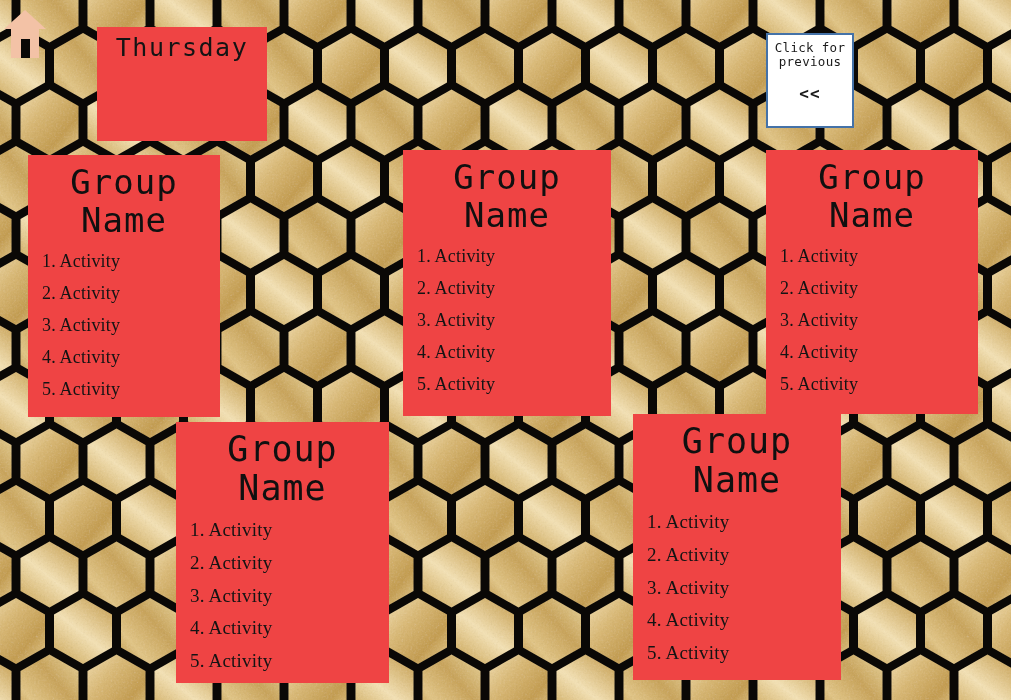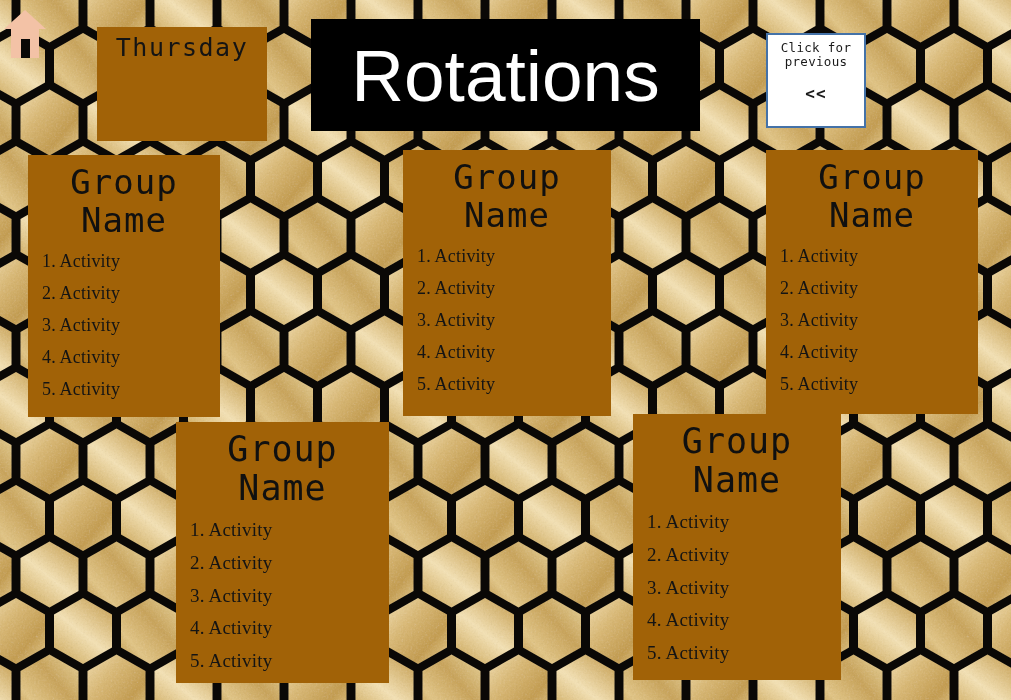--- a/index.html
+++ b/index.html
@@ -31,21 +31,21 @@
   .hexlayer {
     position: absolute;
     inset: -80px;
     z-index: 1;
   }
   .hexlayer svg { display: block; }
 
   
   .card {
     position: absolute;
-    background: #a16207;
+    background: #ef4444;
     z-index: 5;
     box-sizing: border-box;
   }
 
   
   #home-icon {
     position: absolute;
     left: 2px;
     top: 6px;
     width: 46px;
@@ -112,21 +112,21 @@
     letter-spacing: 0.3px;
     display: block;
   }
   .navbtn .arrows {
     display: block;
     margin-top: 14px;
     font-size: 16px;
     letter-spacing: 1px;
     font-weight: bold;
   }
-  #nav-prev { left: 766px; top: 33px; width: 100px; height: 95px; }
+  #nav-prev { left: 766px; top: 33px; width: 88px; height: 95px; }
   #nav-next { left: 882px; top: 33px; width: 95px; height: 95px; }
 
   
   .group-card {
     padding: 8px 0 13px 0;
   }
   .group-card .group-title {
     font-family: "DejaVu Sans Mono", monospace;
     font-size: 34px;
     line-height: 1.12;
@@ -517,23 +517,20 @@
     <svg viewBox="0 0 46 54" width="46" height="54" aria-hidden="true">
       <path d="M23 4 L44 23 L37 23 L37 52 L9 52 L9 23 L2 23 Z" fill="#f3c2a6"></path>
       <rect x="19" y="33" width="9" height="19" fill="#0a0806"></rect>
     </svg>
   </div>
 
   <div class="card" id="day-box">
     <span class="day-text">Thursday</span>
   </div>
 
-  <div id="title-banner">
-    <span class="title-text">Rotations</span>
-  </div>
 
   <div class="navbtn" id="nav-prev">
     <span class="cap">Click for
 previous</span>
     <span class="arrows">&lt;&lt;</span>
   </div>
 
   <div class="card group-card" id="group-card-1">
     <div class="group-title">Group
 Name</div>

